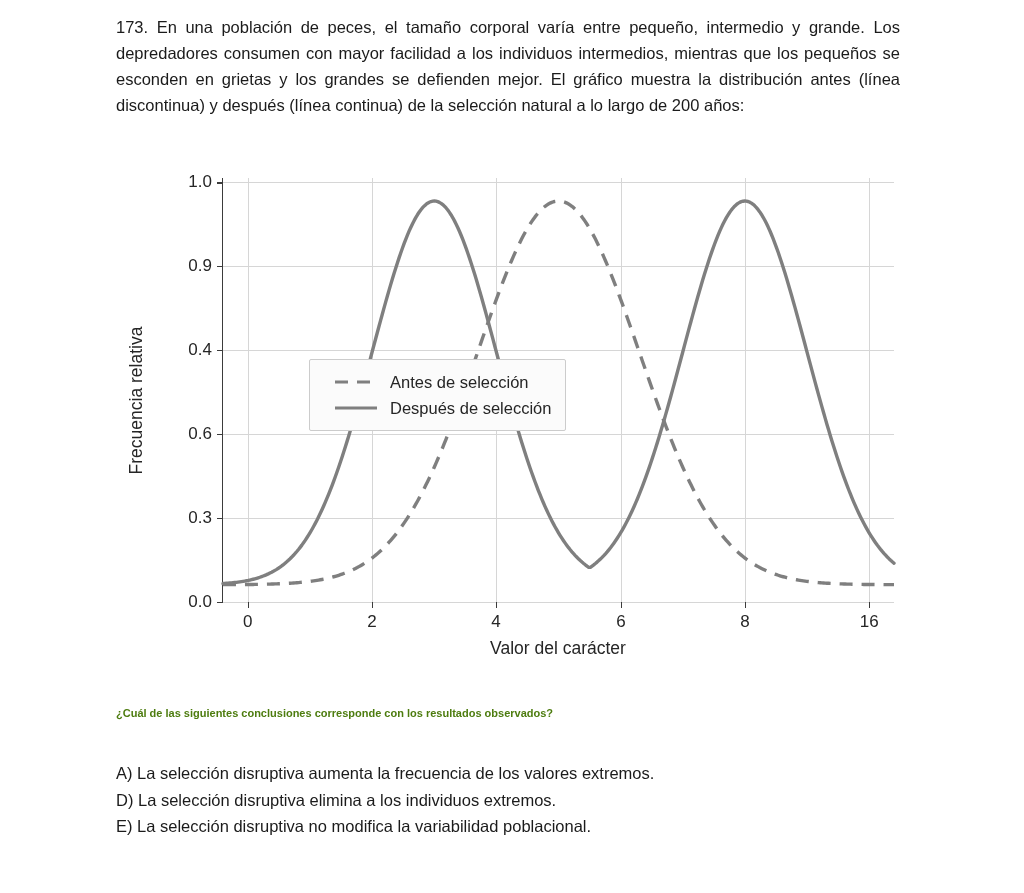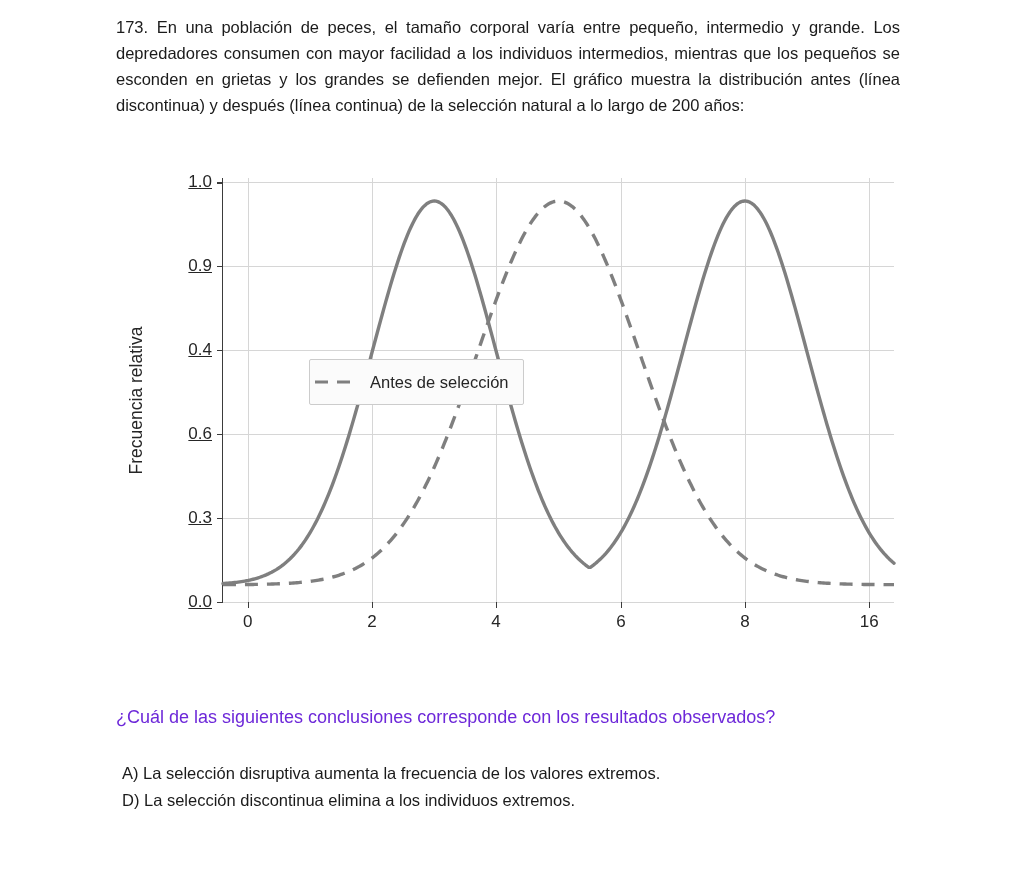--- a/index.html
+++ b/index.html
@@ -72,21 +72,20 @@
     background: #3b3b3b;
   }
   .ytick-label {
     position: absolute;
     right: 100%;
     margin-right: 11px;
     transform: translateY(-50%);
     font-size: 17px;
     color: #262626;
     white-space: nowrap;
-    text-decoration: underline;
   }
   .xtick-label {
     position: absolute;
     top: 100%;
     margin-top: 10px;
     transform: translateX(-50%);
     font-size: 17px;
     color: #262626;
     white-space: nowrap;
   }
@@ -117,21 +116,21 @@
     height: 100%;
     overflow: visible;
   }
   .legend {
     position: absolute;
     left: 86px;
     top: 181px;
     background: #fbfbfb;
     border: 1px solid #cccccc;
     border-radius: 2px;
-    padding: 9px 14px 9px 4px;
+    padding: 9px 14px 9px 24px;
   }
   .legend-row {
     display: flex;
     align-items: center;
     height: 26px;
   }
   .legend-swatch {
     width: 44px;
     height: 14px;
     margin-right: 12px;
@@ -140,46 +139,47 @@
   .legend-label {
     font-size: 16.5px;
     color: #262626;
     white-space: nowrap;
   }
   
   .sub-question {
     position: absolute;
     left: 116px;
     top: 707px;
-    font-size: 18px;
-    color: #6d28d9;
+    font-size: 11px;
+    color: #4d7c0f;
+    font-weight: bold;
   }
   .options {
     position: absolute;
     left: 116px;
     top: 760px;
     width: 800px;
-    margin-left: 6px;
   }
   .option {
     font-size: 16.5px;
     line-height: 26.5px;
     color: #1b1b1b;
   }
 </style>
 </head>
 <body>
 
 <div class="page">
 
   <div class="question-stem">173. En una población de peces, el tamaño corporal varía entre pequeño, intermedio y grande. Los depredadores consumen con mayor facilidad a los individuos intermedios, mientras que los pequeños se esconden en grietas y los grandes se defienden mejor. El gráfico muestra la distribución antes (línea discontinua) y después (línea continua) de la selección natural a lo largo de 200 años:</div>
 
   <div class="figure">
 
     <div class="axis-label-y">Frecuencia relativa</div>
+    <div class="axis-label-x">Valor del carácter</div>
 
     <div class="plot-area">
 
       <div class="grid-h" style="top:100%"></div>
       <div class="grid-h" style="top:80.2%"></div>
       <div class="grid-h" style="top:60.4%"></div>
       <div class="grid-h" style="top:40.6%"></div>
       <div class="grid-h" style="top:20.8%"></div>
       <div class="grid-h" style="top:1.0%"></div>
 
@@ -221,25 +221,32 @@
         <polyline id="series-after" fill="none" stroke="#7f7f7f" stroke-width="3.4" stroke-linecap="round" stroke-linejoin="round" points="0.00,406.50 1.68,406.39 3.36,406.27 5.04,406.13 6.72,405.99 8.40,405.83 10.08,405.66 11.76,405.47 13.44,405.27 15.12,405.06 16.80,404.82 18.48,404.57 20.16,404.30 21.84,404.01 23.52,403.69 25.20,403.36 26.88,402.99 28.56,402.60 30.24,402.18 31.92,401.73 33.60,401.25 35.28,400.74 36.96,400.19 38.64,399.60 40.32,398.97 42.00,398.30 43.68,397.59 45.36,396.83 47.04,396.02 48.72,395.17 50.40,394.25 52.08,393.28 53.76,392.26 55.44,391.17 57.12,390.02 58.80,388.80 60.48,387.51 62.16,386.15 63.84,384.72 65.52,383.21 67.20,381.62 68.88,379.94 70.56,378.18 72.24,376.33 73.92,374.39 75.60,372.35 77.28,370.21 78.96,367.98 80.64,365.64 82.32,363.20 84.00,360.65 85.68,357.99 87.36,355.22 89.04,352.34 90.72,349.34 92.40,346.22 94.08,342.98 95.76,339.62 97.44,336.14 99.12,332.53 100.80,328.80 102.48,324.95 104.16,320.97 105.84,316.87 107.52,312.64 109.20,308.28 110.88,303.81 112.56,299.21 114.24,294.49 115.92,289.65 117.60,284.69 119.28,279.62 120.96,274.44 122.64,269.14 124.32,263.75 126.00,258.25 127.68,252.65 129.36,246.96 131.04,241.19 132.72,235.33 134.40,229.40 136.08,223.39 137.76,217.33 139.44,211.20 141.12,205.03 142.80,198.82 144.48,192.57 146.16,186.30 147.84,180.01 149.52,173.71 151.20,167.41 152.88,161.13 154.56,154.86 156.24,148.63 157.92,142.43 159.60,136.28 161.28,130.19 162.96,124.18 164.64,118.24 166.32,112.40 168.00,106.65 169.68,101.02 171.36,95.51 173.04,90.13 174.72,84.90 176.40,79.82 178.08,74.90 179.76,70.15 181.44,65.59 183.12,61.21 184.80,57.04 186.48,53.07 188.16,49.33 189.84,45.80 191.52,42.51 193.20,39.45 194.88,36.64 196.56,34.09 198.24,31.78 199.92,29.74 201.60,27.97 203.28,26.46 204.96,25.23 206.64,24.28 208.32,23.60 210.00,23.20 211.68,23.08 213.36,23.24 215.04,23.68 216.72,24.40 218.40,25.40 220.08,26.67 221.76,28.21 223.44,30.03 225.12,32.11 226.80,34.45 228.48,37.04 230.16,39.89 231.84,42.98 233.52,46.31 235.20,49.87 236.88,53.65 238.56,57.65 240.24,61.85 241.92,66.25 243.60,70.84 245.28,75.62 246.96,80.56 248.64,85.67 250.32,90.92 252.00,96.32 253.68,101.85 255.36,107.50 257.04,113.26 258.72,119.12 260.40,125.06 262.08,131.09 263.76,137.19 265.44,143.34 267.12,149.55 268.80,155.79 270.48,162.06 272.16,168.35 273.84,174.64 275.52,180.94 277.20,187.23 278.88,193.50 280.56,199.74 282.24,205.95 283.92,212.11 285.60,218.23 287.28,224.29 288.96,230.28 290.64,236.20 292.32,242.05 294.00,247.81 295.68,253.49 297.36,259.07 299.04,264.55 300.72,269.93 302.40,275.21 304.08,280.38 305.76,285.43 307.44,290.37 309.12,295.19 310.80,299.90 312.48,304.48 314.16,308.94 315.84,313.27 317.52,317.48 319.20,321.57 320.88,325.53 322.56,329.36 324.24,333.07 325.92,336.66 327.60,340.12 329.28,343.47 330.96,346.69 332.64,349.79 334.32,352.77 336.00,355.64 337.68,358.39 339.36,361.04 341.04,363.57 342.72,366.00 344.40,368.32 346.08,370.54 347.76,372.66 349.44,374.68 351.12,376.61 352.80,378.44 354.48,380.19 356.16,381.86 357.84,383.44 359.52,384.94 361.20,386.36 362.88,387.71 364.56,388.99 366.24,390.19 367.92,390.24 369.60,389.03 371.28,387.76 372.96,386.41 374.64,384.99 376.32,383.49 378.00,381.92 379.68,380.26 381.36,378.51 383.04,376.68 384.72,374.75 386.40,372.73 388.08,370.62 389.76,368.40 391.44,366.08 393.12,363.66 394.80,361.13 396.48,358.49 398.16,355.74 399.84,352.88 401.52,349.90 403.20,346.80 404.88,343.59 406.56,340.25 408.24,336.79 409.92,333.21 411.60,329.50 413.28,325.67 414.96,321.72 416.64,317.64 418.32,313.43 420.00,309.10 421.68,304.65 423.36,300.07 425.04,295.37 426.72,290.55 428.40,285.62 430.08,280.57 431.76,275.40 433.44,270.13 435.12,264.75 436.80,259.27 438.48,253.69 440.16,248.02 441.84,242.26 443.52,236.42 445.20,230.50 446.88,224.51 448.56,218.45 450.24,212.34 451.92,206.18 453.60,199.97 455.28,193.73 456.96,187.46 458.64,181.17 460.32,174.88 462.00,168.58 463.68,162.29 465.36,156.02 467.04,149.78 468.72,143.57 470.40,137.42 472.08,131.32 473.76,125.29 475.44,119.33 477.12,113.47 478.80,107.71 480.48,102.05 482.16,96.52 483.84,91.12 485.52,85.86 487.20,80.75 488.88,75.80 490.56,71.02 492.24,66.42 493.92,62.01 495.60,57.80 497.28,53.79 498.96,50.00 500.64,46.44 502.32,43.10 504.00,40.00 505.68,37.15 507.36,34.54 509.04,32.19 510.72,30.10 512.40,28.28 514.08,26.72 515.76,25.44 517.44,24.43 519.12,23.70 520.80,23.25 522.48,23.08 524.16,23.19 525.84,23.58 527.52,24.25 529.20,25.19 530.88,26.41 532.56,27.91 534.24,29.67 535.92,31.70 537.60,34.00 539.28,36.54 540.96,39.35 542.64,42.39 544.32,45.68 546.00,49.19 547.68,52.93 549.36,56.89 551.04,61.06 552.72,65.42 554.40,69.98 556.08,74.72 557.76,79.63 559.44,84.71 561.12,89.94 562.80,95.31 564.48,100.81 566.16,106.44 567.84,112.18 569.52,118.02 571.20,123.96 572.88,129.97 574.56,136.06 576.24,142.20 577.92,148.40 579.60,154.63 581.28,160.90 582.96,167.18 584.64,173.48 586.32,179.78 588.00,186.07 589.68,192.34 591.36,198.59 593.04,204.80 594.72,210.98 596.40,217.10 598.08,223.17 599.76,229.18 601.44,235.11 603.12,240.97 604.80,246.75 606.48,252.44 608.16,258.04 609.84,263.54 611.52,268.95 613.20,274.24 614.88,279.43 616.56,284.51 618.24,289.47 619.92,294.31 621.60,299.04 623.28,303.64 624.96,308.12 626.64,312.48 628.32,316.71 630.00,320.82 631.68,324.80 633.36,328.66 635.04,332.40 636.72,336.01 638.40,339.49 640.08,342.86 641.76,346.10 643.44,349.22 645.12,352.23 646.80,355.12 648.48,357.89 650.16,360.56 651.84,363.11 653.52,365.55 655.20,367.90 656.88,370.13 658.56,372.27 660.24,374.31 661.92,376.26 663.60,378.11 665.28,379.88 666.96,381.56 668.64,383.15 670.32,384.67 672.00,386.10"></polyline>
       </svg>
 
       <div class="legend">
         <div class="legend-row">
           <svg class="legend-swatch" viewBox="0 0 44 14">
             <line x1="1" y1="7" x2="43" y2="7" stroke="#7f7f7f" stroke-width="3.2" stroke-dasharray="13,9"></line>
           </svg>
           <span class="legend-label">Antes de selección</span>
         </div>
+        <div class="legend-row">
+          <svg class="legend-swatch" viewBox="0 0 44 14">
+            <line x1="1" y1="7" x2="43" y2="7" stroke="#7f7f7f" stroke-width="3.2"></line>
+          </svg>
+          <span class="legend-label">Después de selección</span>
+        </div>
       </div>
 
     </div>
   </div>
 
   <div class="sub-question">¿Cuál de las siguientes conclusiones corresponde con los resultados observados?</div>
 
   <div class="options">
     <div class="option">A) La selección disruptiva aumenta la frecuencia de los valores extremos.</div>
-    <div class="option">D) La selección discontinua elimina a los individuos extremos.</div>
+    <div class="option">D) La selección disruptiva elimina a los individuos extremos.</div>
+    <div class="option">E) La selección disruptiva no modifica la variabilidad poblacional.</div>
   </div>
 
 </div>
 
 </body></html>

